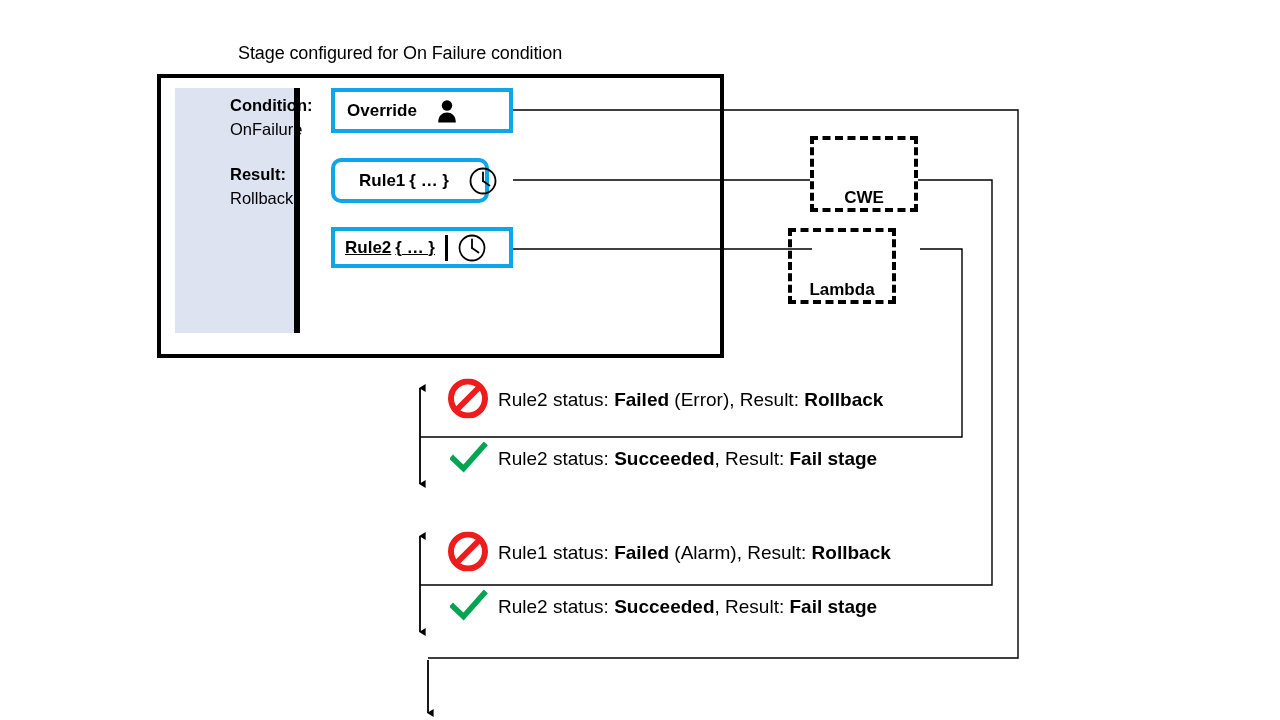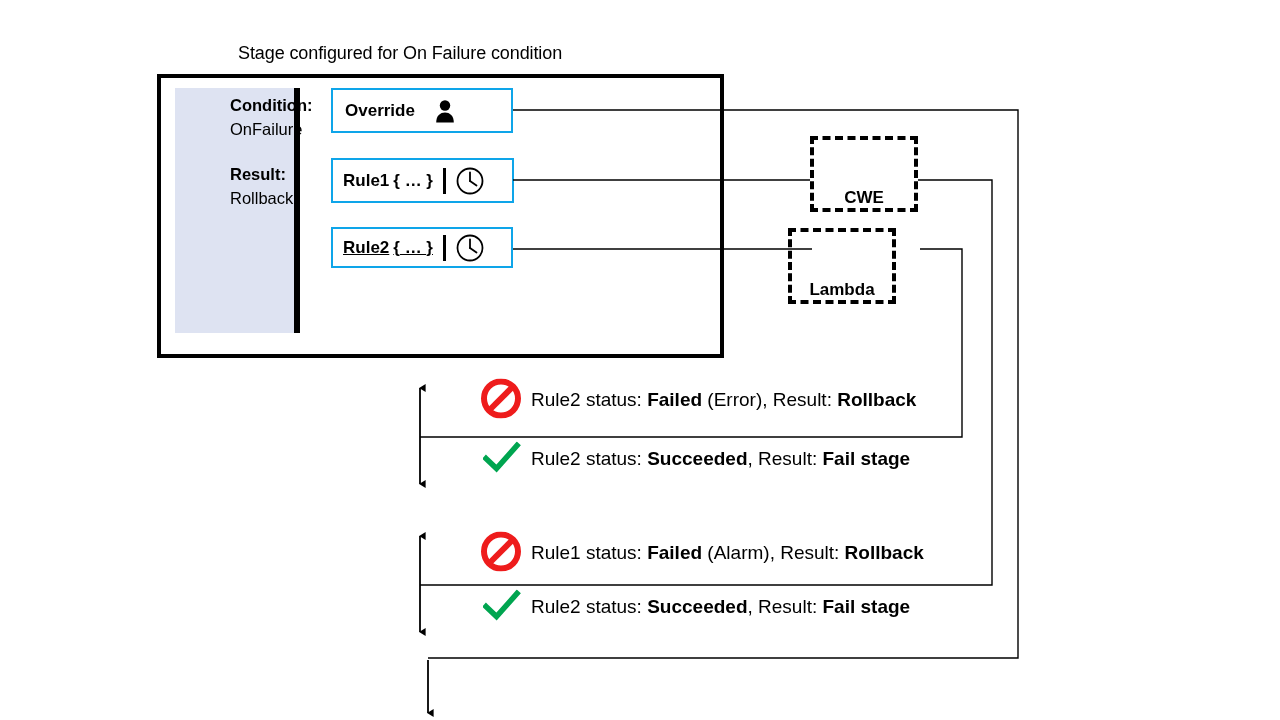--- a/index.html
+++ b/index.html
@@ -68,32 +68,32 @@
     left: 294px;
     top: 88px;
     width: 6px;
     height: 245px;
     background: #000000;
   }
 
   
   .item-box {
     position: absolute;
-    border: 2px solid #0ea5e9;
+    border: 4px solid #0ea5e9;
     box-sizing: border-box;
     background: #ffffff;
     display: flex;
     align-items: center;
     font-size: 17px;
     font-weight: bold;
     white-space: nowrap;
     text-align: center;
   }
   .box-override { left: 331px; top: 88px; width: 182px; height: 45px; padding-left: 12px; }
-  .box-rule1    { left: 331px; top: 158px; width: 183px; height: 45px; padding-left: 10px; }
+  .box-rule1    { left: 331px; top: 158px; width: 158px; height: 45px; padding-left: 24px; border-radius: 10px; }
   .box-rule2    { left: 331px; top: 227px; width: 182px; height: 41px; padding-left: 10px; text-decoration: underline; }
 
   .box-label { display: inline-block; }
   .rule-json { font-weight: bold; font-size: 17px; margin-left: 4px; }
   .vbar {
     display: inline-block;
     width: 3px;
     height: 26px;
     background: #000;
     margin: 0 9px 0 10px;
@@ -124,21 +124,20 @@
     width: 1280px; height: 720px;
     pointer-events: none;
   }
 
   
   .msg {
     position: absolute;
     font-size: 19px;
     white-space: nowrap;
     line-height: 1;
-    margin-left: 33px;
   }
   .msg .ic {
     position: absolute;
     left: 0;
     top: 50%;
     transform: translateY(-50%);
   }
   .msg .txt { display: inline-block; }
   .msg b { font-weight: bold; }
 

